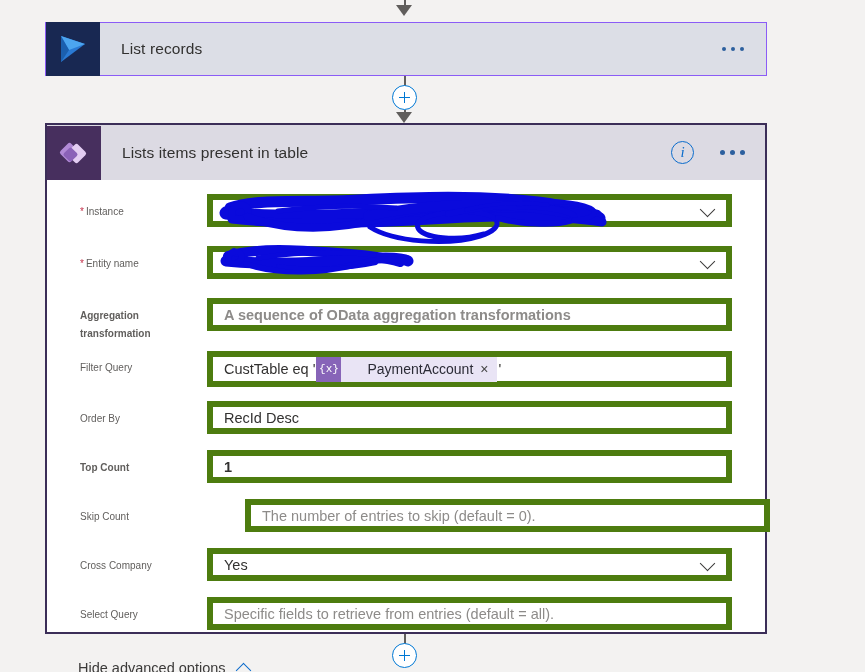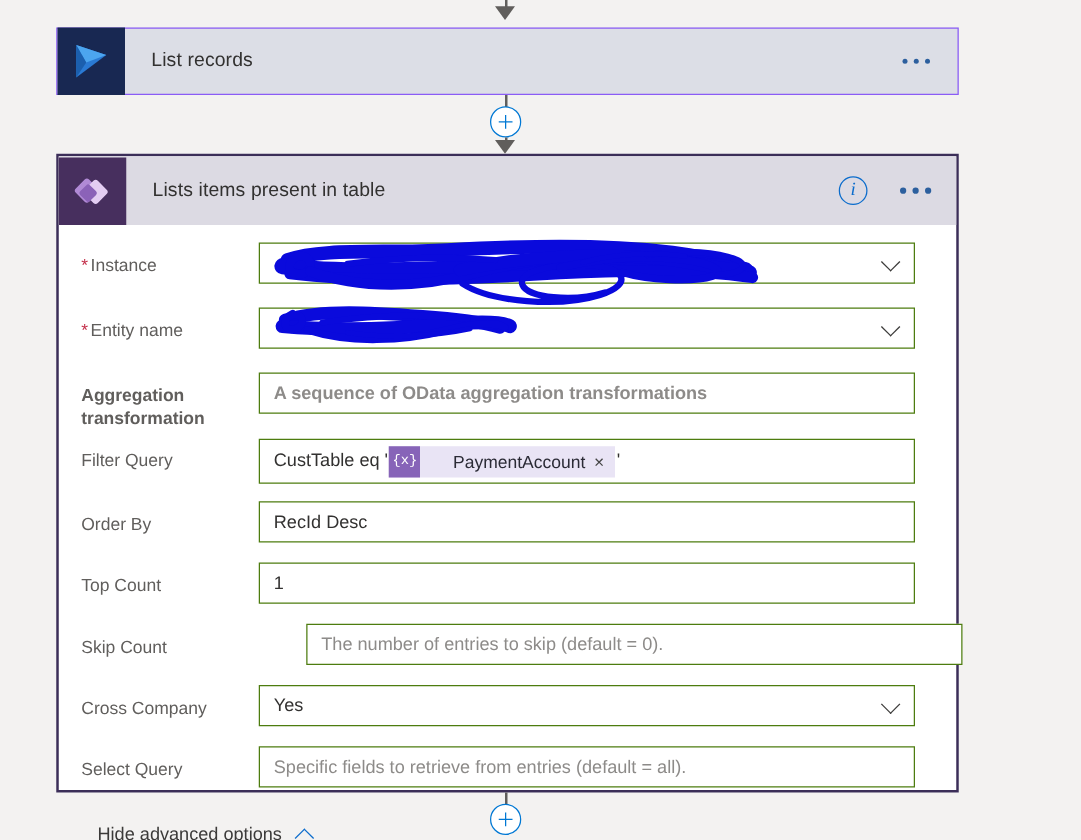--- a/index.html
+++ b/index.html
@@ -121,32 +121,32 @@
   
   .form { padding: 14px 22px 0 0; }
   .row {
     display: flex;
     align-items: flex-start;
     min-height: 41px;
     margin-bottom: 0;
   }
   .row-label {
     flex: 0 0 160px;
-    padding-left: 18px;
+    padding-left: 33px;
     padding-top: 9px;
-    font-size: 14px;
+    font-size: 10px;
     color: #605e5c;
     line-height: 18px;
   }
   .req { color: #c4314b; margin-right: 2px; }
   .row-field { flex: 1 1 auto; position: relative; }
 
   .txtbox {
     height: 33px;
-    border: 1px solid #4d7c0f;
+    border: 6px solid #4d7c0f;
     background: #fff;
     display: flex; align-items: center;
     padding: 0 11px;
     font-size: 14.5px;
     color: #323130;
     cursor: text;
     position: relative;
   }
   .txtbox.placeholder { color: #8d8b89; }
   .txtbox.select { padding-right: 40px; cursor: pointer; }
@@ -312,21 +312,21 @@
       <div class="row" style="margin-top:9px;">
         <div class="row-label">Order By</div>
         <div class="row-field">
           <div class="txtbox" style="width:525px;">
             <span>RecId Desc</span>
           </div>
         </div>
       </div>
 
       
-      <div class="row" style="margin-top:8px;">
+      <div class="row" style="margin-top:8px;font-weight:bold;">
         <div class="row-label">Top Count</div>
         <div class="row-field">
           <div class="txtbox" style="width:525px;">
             <span>1</span>
           </div>
         </div>
       </div>
 
       
       <div class="row" style="margin-top:8px;gap:38px;">

